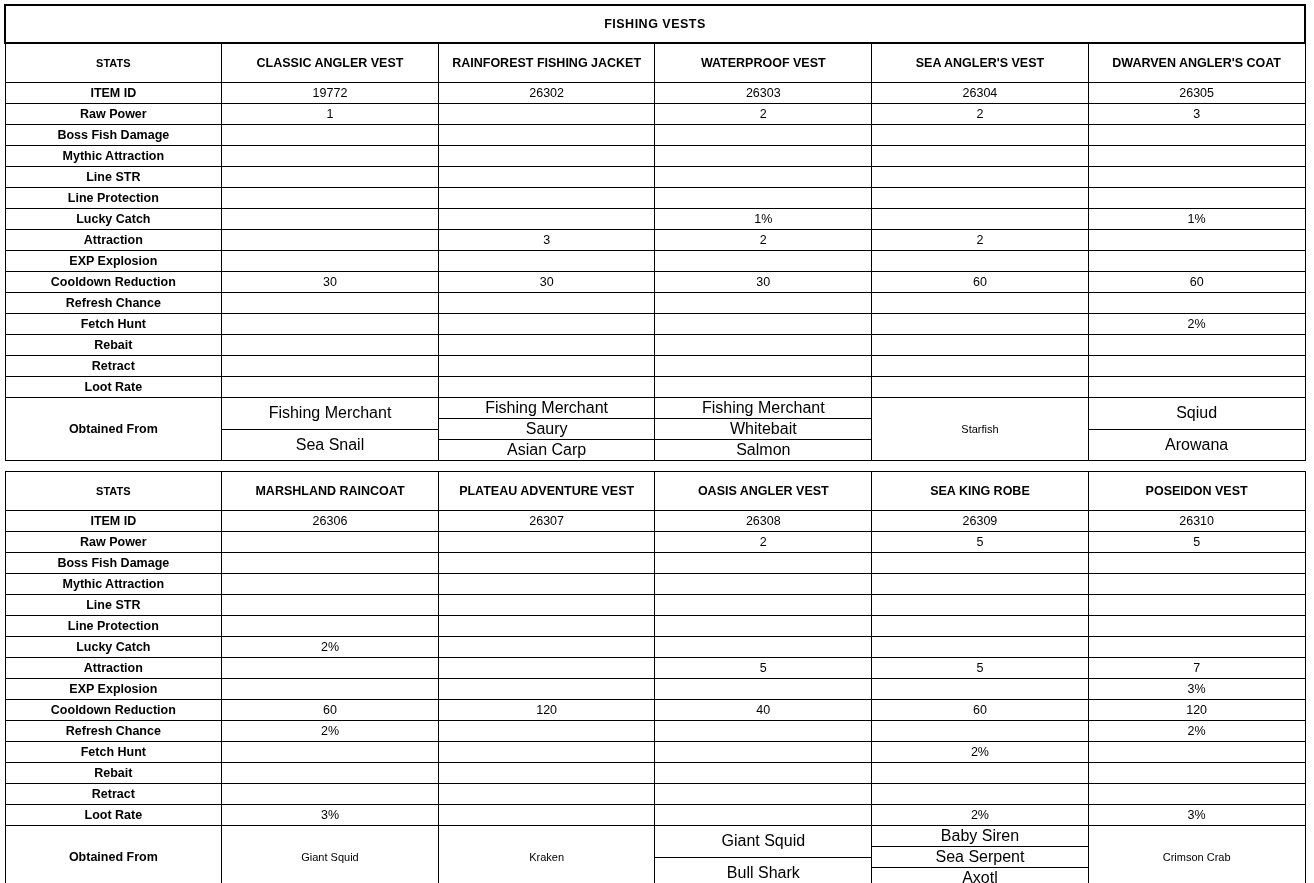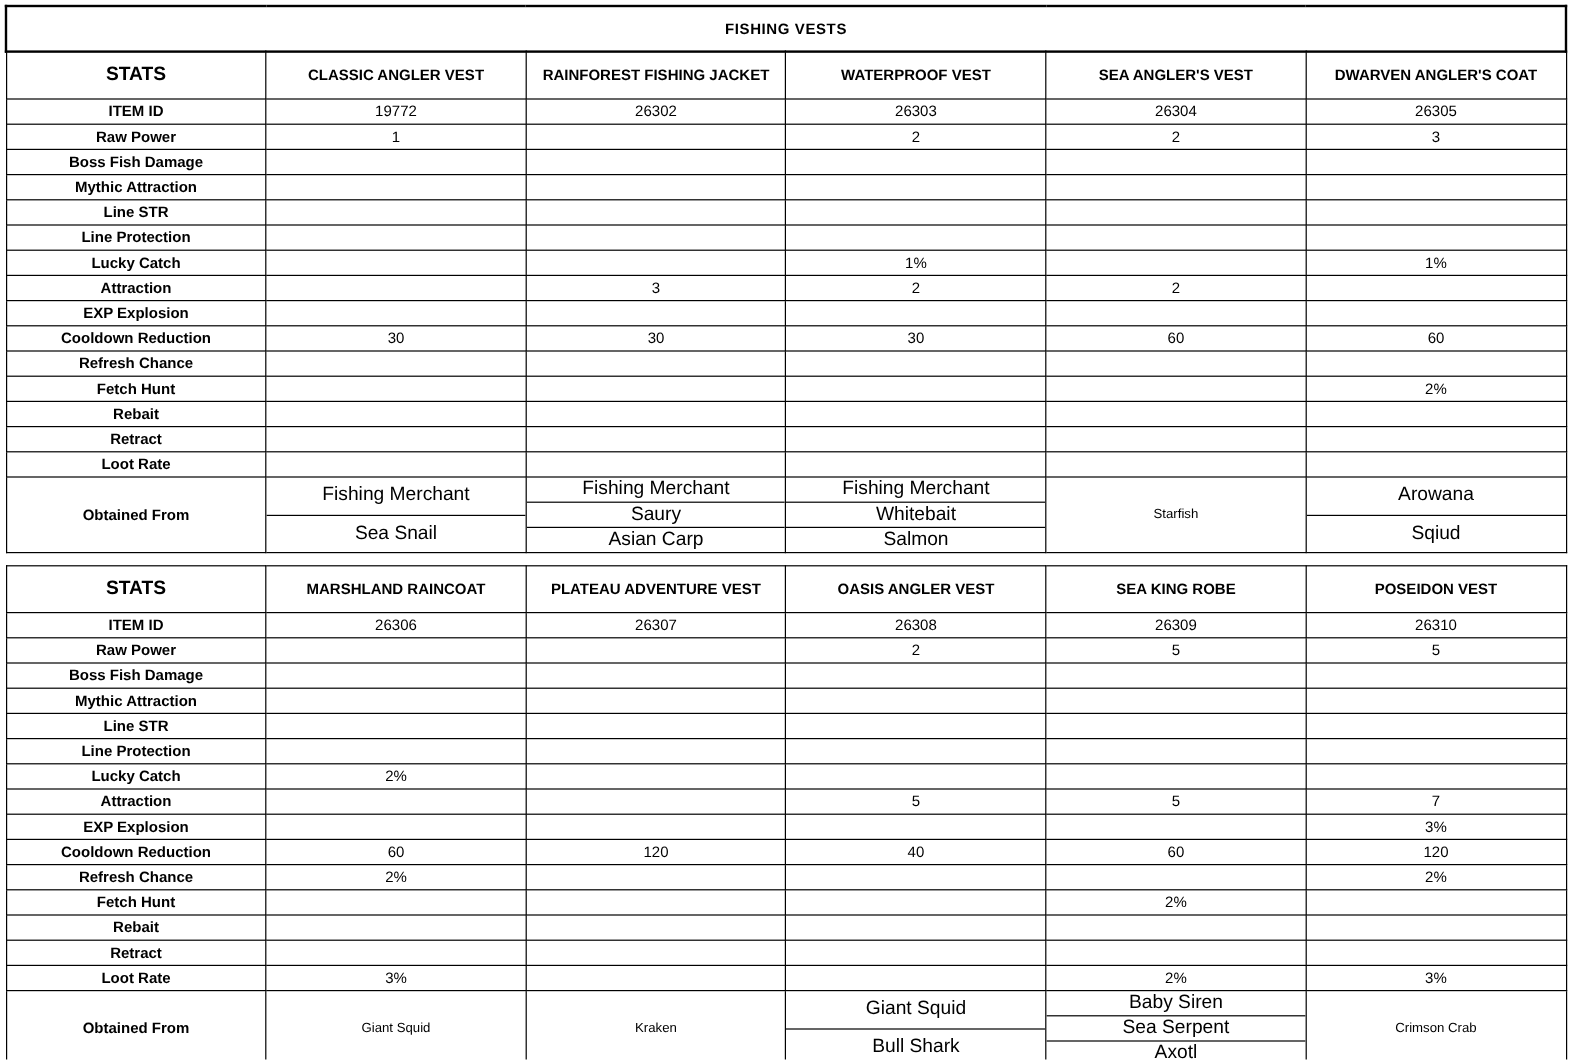--- a/index.html
+++ b/index.html
@@ -43,21 +43,21 @@
     height: 36px;
     border: 2px solid #000000 !important;
   }
   .hdr-cell {
     font-weight: bold;
     font-size: 12.5px;
     height: 38px;
     border: 1px solid #000000;
   }
   .hdr-cell.stats {
-    font-size: 16px;
+    font-size: 11px;
   }
   .stat-label {
     font-weight: bold;
     font-size: 12px;
     height: 20px;
     text-align: center;
   }
   .val-cell {
     font-size: 12px;
     height: 20px;
@@ -281,24 +281,24 @@
                   <td>Salmon</td>
                 </tr>
               </tbody>
             </table>
           </td>
           <td class="obtained col-item single">Starfish</td>
           <td class="obtained col-item">
             <table class="sub">
               <tbody>
                 <tr>
+                  <td>Sqiud</td>
+                </tr>
+                <tr>
                   <td>Arowana</td>
-                </tr>
-                <tr>
-                  <td>Sqiud</td>
                 </tr>
               </tbody>
             </table>
           </td>
         </tr>
         <tr class="spacer-row">
           <td colspan="6"></td>
         </tr>
         <tr>
           <td class="hdr-cell stats col-stats">STATS</td>

